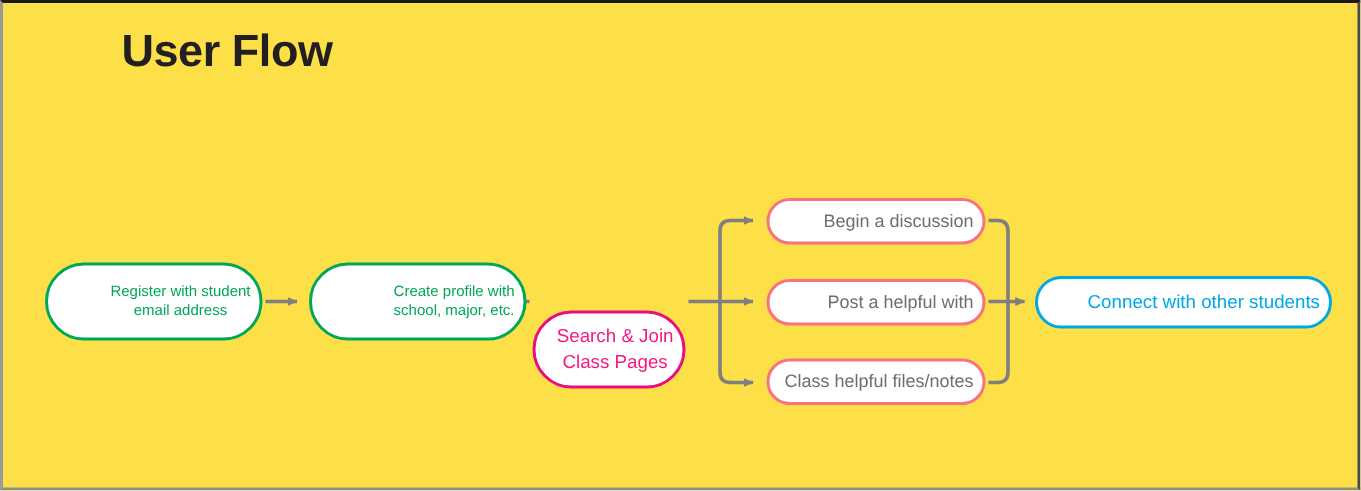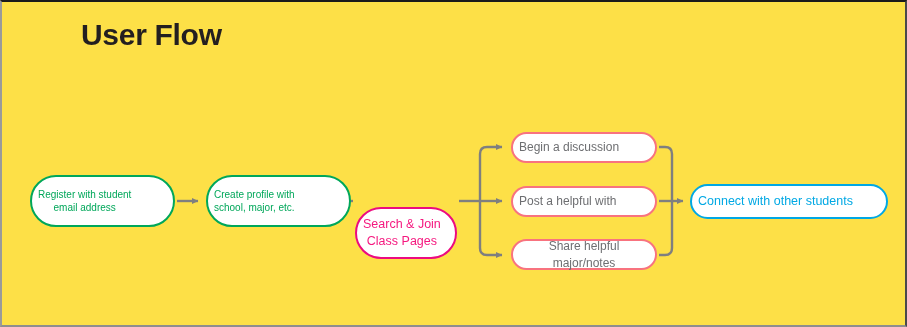--- a/index.html
+++ b/index.html
@@ -38,21 +38,21 @@
     top: 0;
     width: 907px;
     height: 327px;
     pointer-events: none;
   }
   .node {
     position: absolute;
     box-sizing: border-box;
     display: flex;
     align-items: center;
-    justify-content: flex-start;
+    justify-content: flex-end;
     text-align: center;
     background: #ffffff;
     line-height: 1.35;
   }
   .node span {
     display: block;
     padding: 0 6px;
     white-space: pre-line;
   }
   
@@ -147,20 +147,20 @@
 
   <div class="node n-branch" id="node-discussion">
     <span>Begin a discussion</span>
   </div>
 
   <div class="node n-branch" id="node-link">
     <span>Post a helpful with</span>
   </div>
 
   <div class="node n-branch" id="node-files">
-    <span>Share helpful major/notes</span>
+    <span>Class helpful files/notes</span>
   </div>
 
   <div class="node n-blue" id="node-connect">
     <span>Connect with other students</span>
   </div>
 
 </div>
 
 </body></html>

